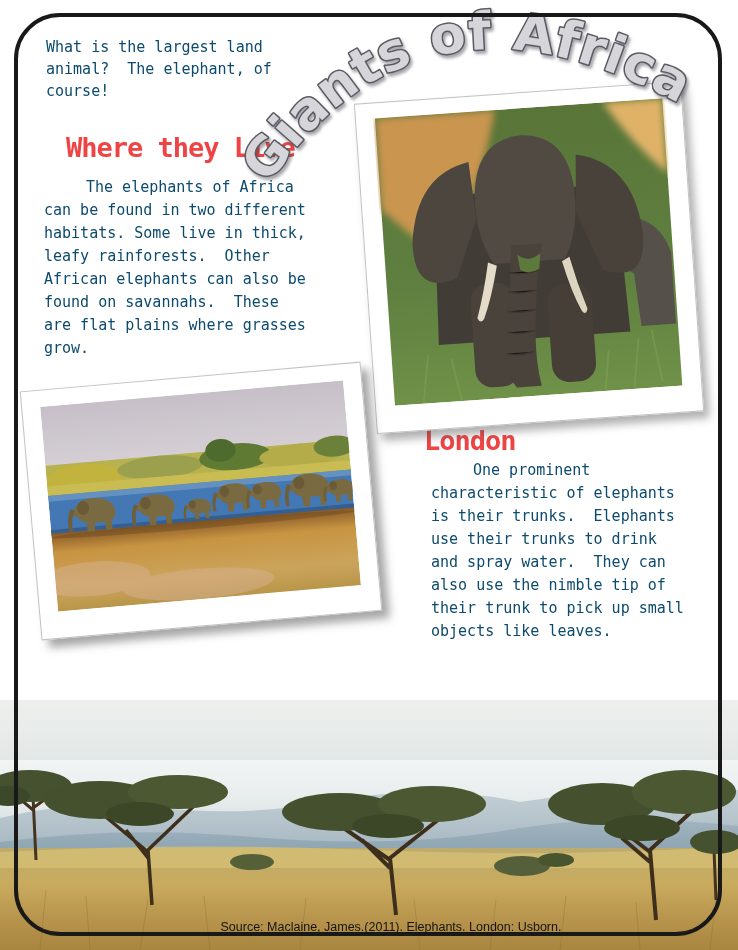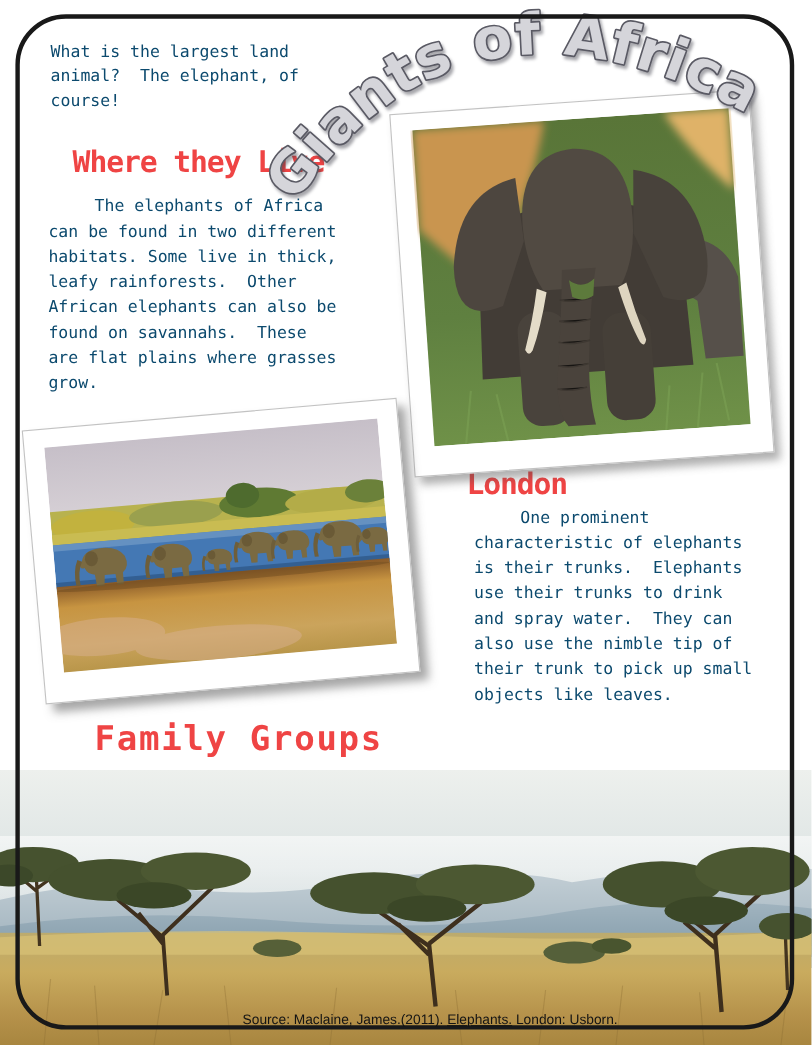--- a/index.html
+++ b/index.html
@@ -233,21 +233,20 @@
         <use href="#eleph" x="138" y="108" width="36" height="26"></use>
         <use href="#eleph" x="168" y="94" width="50" height="36"></use>
         <use href="#eleph" x="204" y="96" width="46" height="33"></use>
         <use href="#eleph" x="244" y="90" width="58" height="42"></use>
         <use href="#eleph" x="286" y="100" width="40" height="29"></use>
       </g>
       <ellipse cx="160" cy="138" rx="160" ry="4" fill="#6b4a1e" opacity="0.45"></ellipse>
     </svg>
   </div>
 
-  <div class="h h-family">Family Groups</div>
 
   <div class="source">
     <span>Source: Maclaine, James.(2011). </span><span class="book">Elephants.</span><span> London: Usborn.</span>
   </div>
 
   <div class="frame"></div>
 
 </div>
 
 </body></html>

